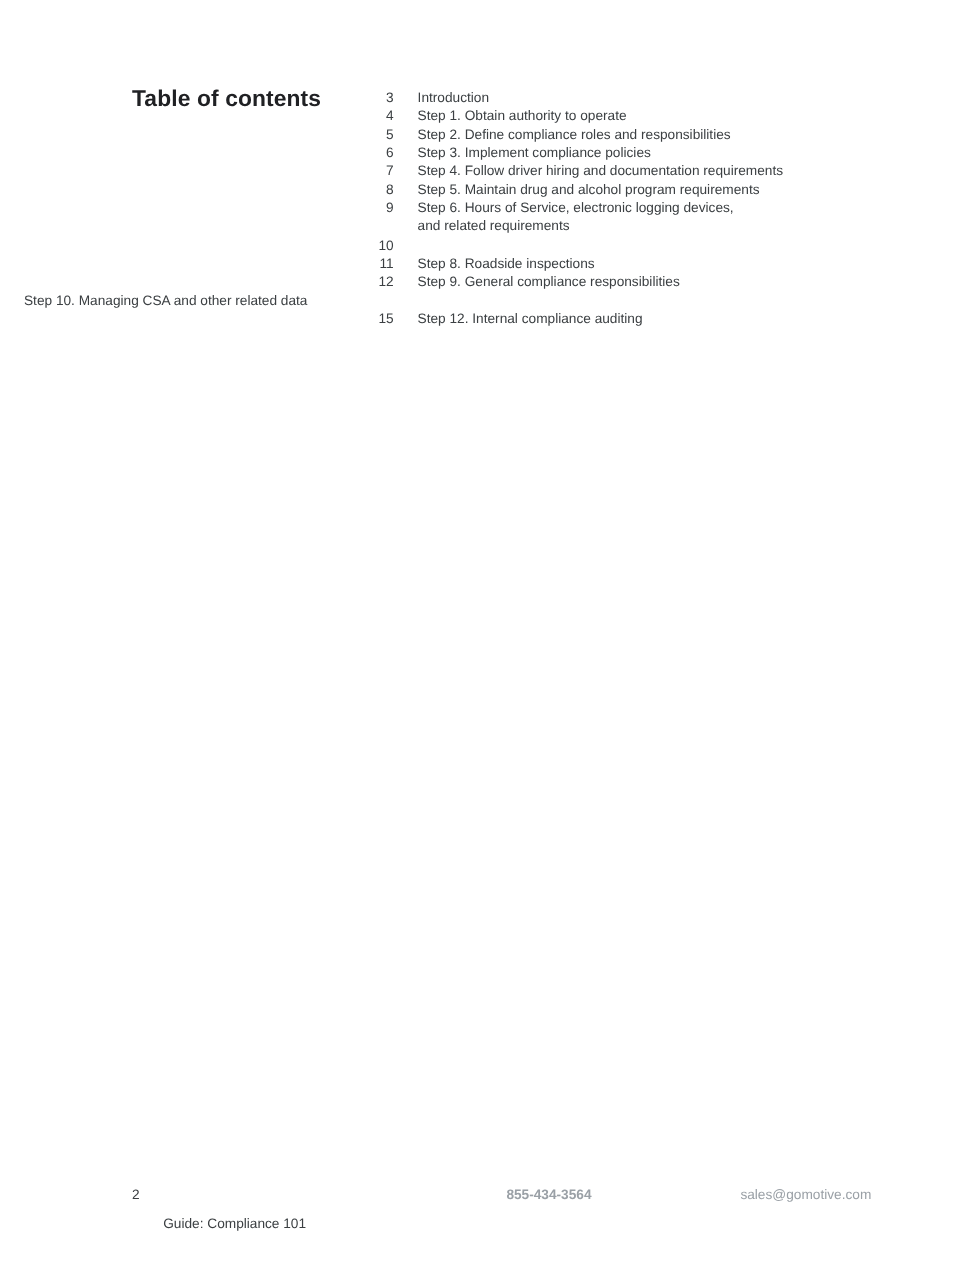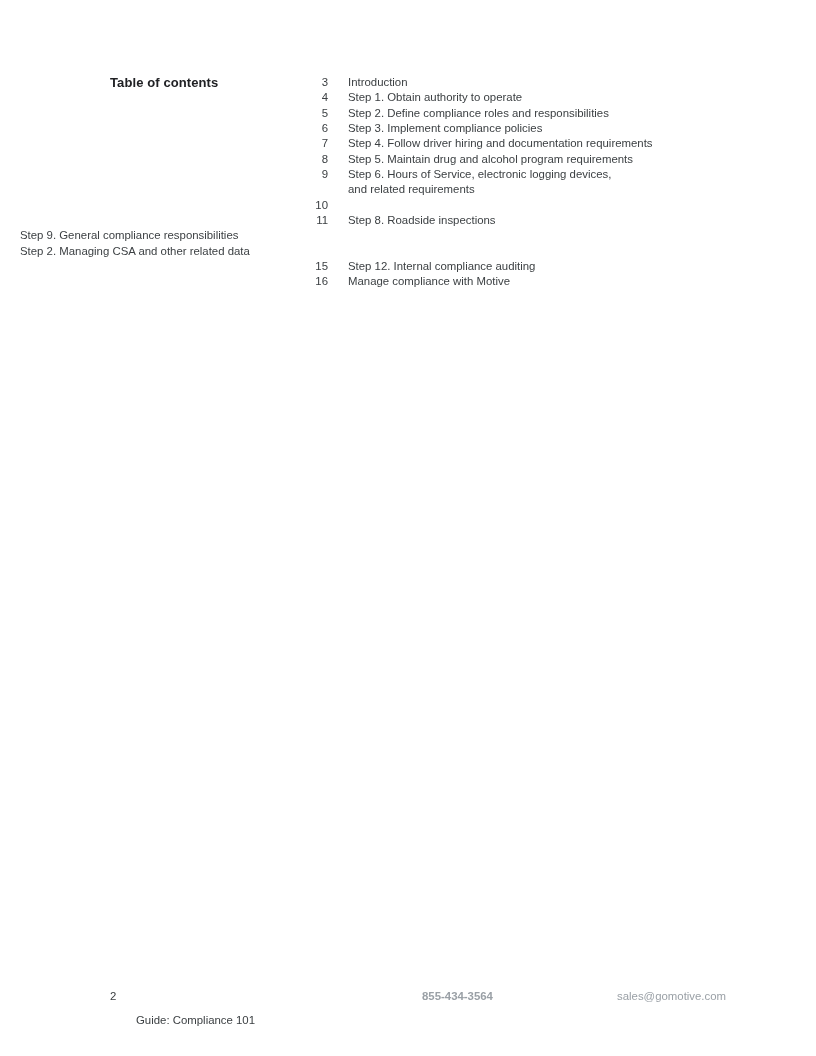--- a/index.html
+++ b/index.html
@@ -16,21 +16,21 @@
   }
   .page {
     position: absolute;
     inset: 0;
     background: #ffffff;
   }
   .toc-heading {
     position: absolute;
     left: 110px;
     top: 75px;
-    font-size: 13px;
+    font-size: 19px;
     line-height: 15px;
     font-weight: 700;
     color: #202124;
     letter-spacing: 0.1px;
   }
   .toc-list {
     position: absolute;
     left: 0;
     top: 75px;
     width: 816px;
@@ -120,32 +120,29 @@
 and related requirements</span>
       </div>
       <div class="toc-row">
         <span class="toc-num">10</span>
       </div>
       <div class="toc-row">
         <span class="toc-num">11</span>
         <span class="toc-title">Step 8. Roadside inspections</span>
       </div>
       <div class="toc-row">
+        <span class="toc-num">12</span>
         <span class="toc-title">Step 9. General compliance responsibilities</span>
       </div>
       <div class="toc-row">
-        <span class="toc-title">Step 2. Managing CSA and other related data</span>
+        <span class="toc-title">Step 10. Managing CSA and other related data</span>
       </div>
       <div class="toc-row">
         <span class="toc-num">15</span>
         <span class="toc-title">Step 12. Internal compliance auditing</span>
-      </div>
-      <div class="toc-row">
-        <span class="toc-num">16</span>
-        <span class="toc-title">Manage compliance with Motive</span>
       </div>
     </div>
 
   <div class="footer">
     <span class="footer-pagenum">2</span>
     <span class="footer-doctitle">Guide: Compliance 101</span>
     <span class="footer-phone">855-434-3564</span>
     <span class="footer-email">sales@gomotive.com</span>
   </div>
 

